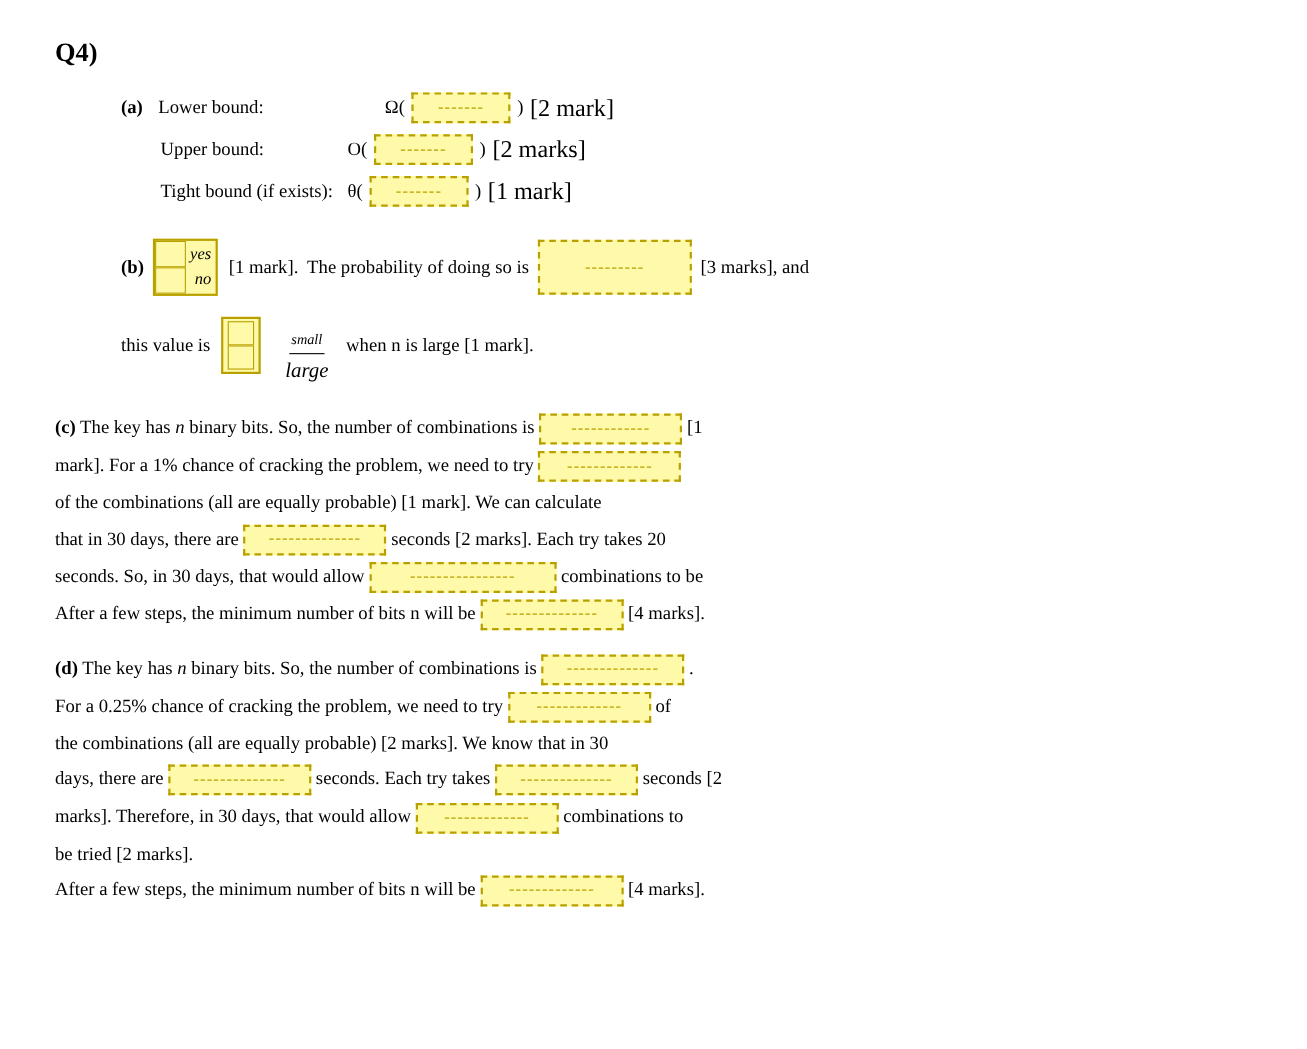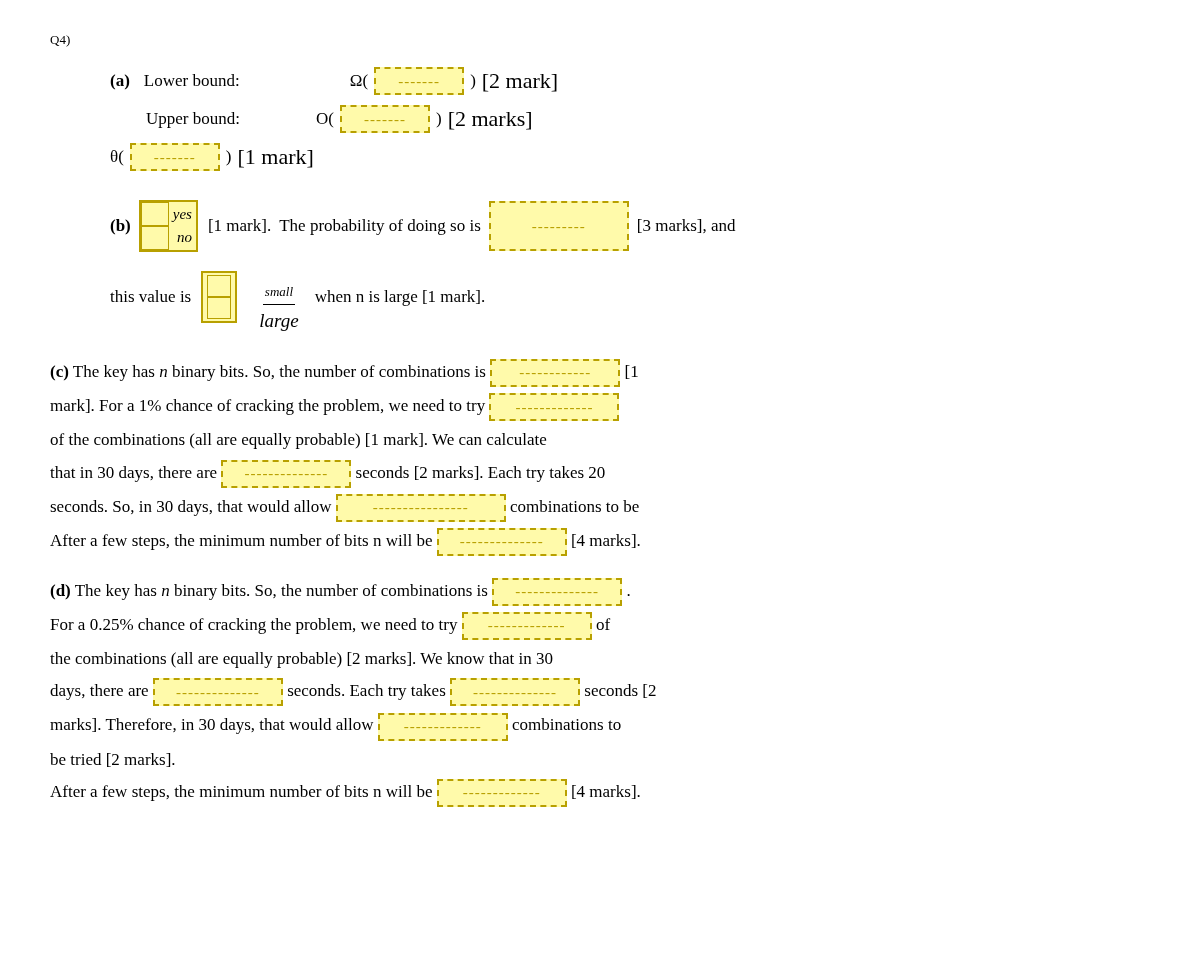--- a/index.html
+++ b/index.html
@@ -6,22 +6,22 @@
     body {
       background: #ffffff;
       font-family: "Times New Roman", Times, serif;
       font-size: 17px;
       color: #000;
       padding: 30px 50px;
       line-height: 1.55;
     }
 
     .q4-label {
-      font-weight: normal;
-      font-size: 13px;
+      font-weight: bold;
+      font-size: 24px;
       margin-bottom: 14px;
     }
 
     .section-a {
       display: flex;
       flex-direction: column;
       gap: 4px;
       margin-bottom: 26px;
       margin-left: 60px;
     }
@@ -210,20 +210,21 @@
     <span style="min-width:200px; padding-left:36px;">Upper bound:</span>
     <span class="notation-sym">O(</span>
     <span class="ans-box">
         <span class="dashes">-------</span>
       </span>
     <span>)</span>
     <span class="mark-label">[2 marks]</span>
   </div>
 
   <div class="bound-row">
+    <span style="min-width:200px; padding-left:36px;">Tight bound (if exists):</span>
     <span class="notation-sym">θ(</span>
     <span class="ans-box">
         <span class="dashes">-------</span>
       </span>
     <span>)</span>
     <span class="mark-label">[1 mark]</span>
   </div>
 </div>
 
 <div class="section-b">

